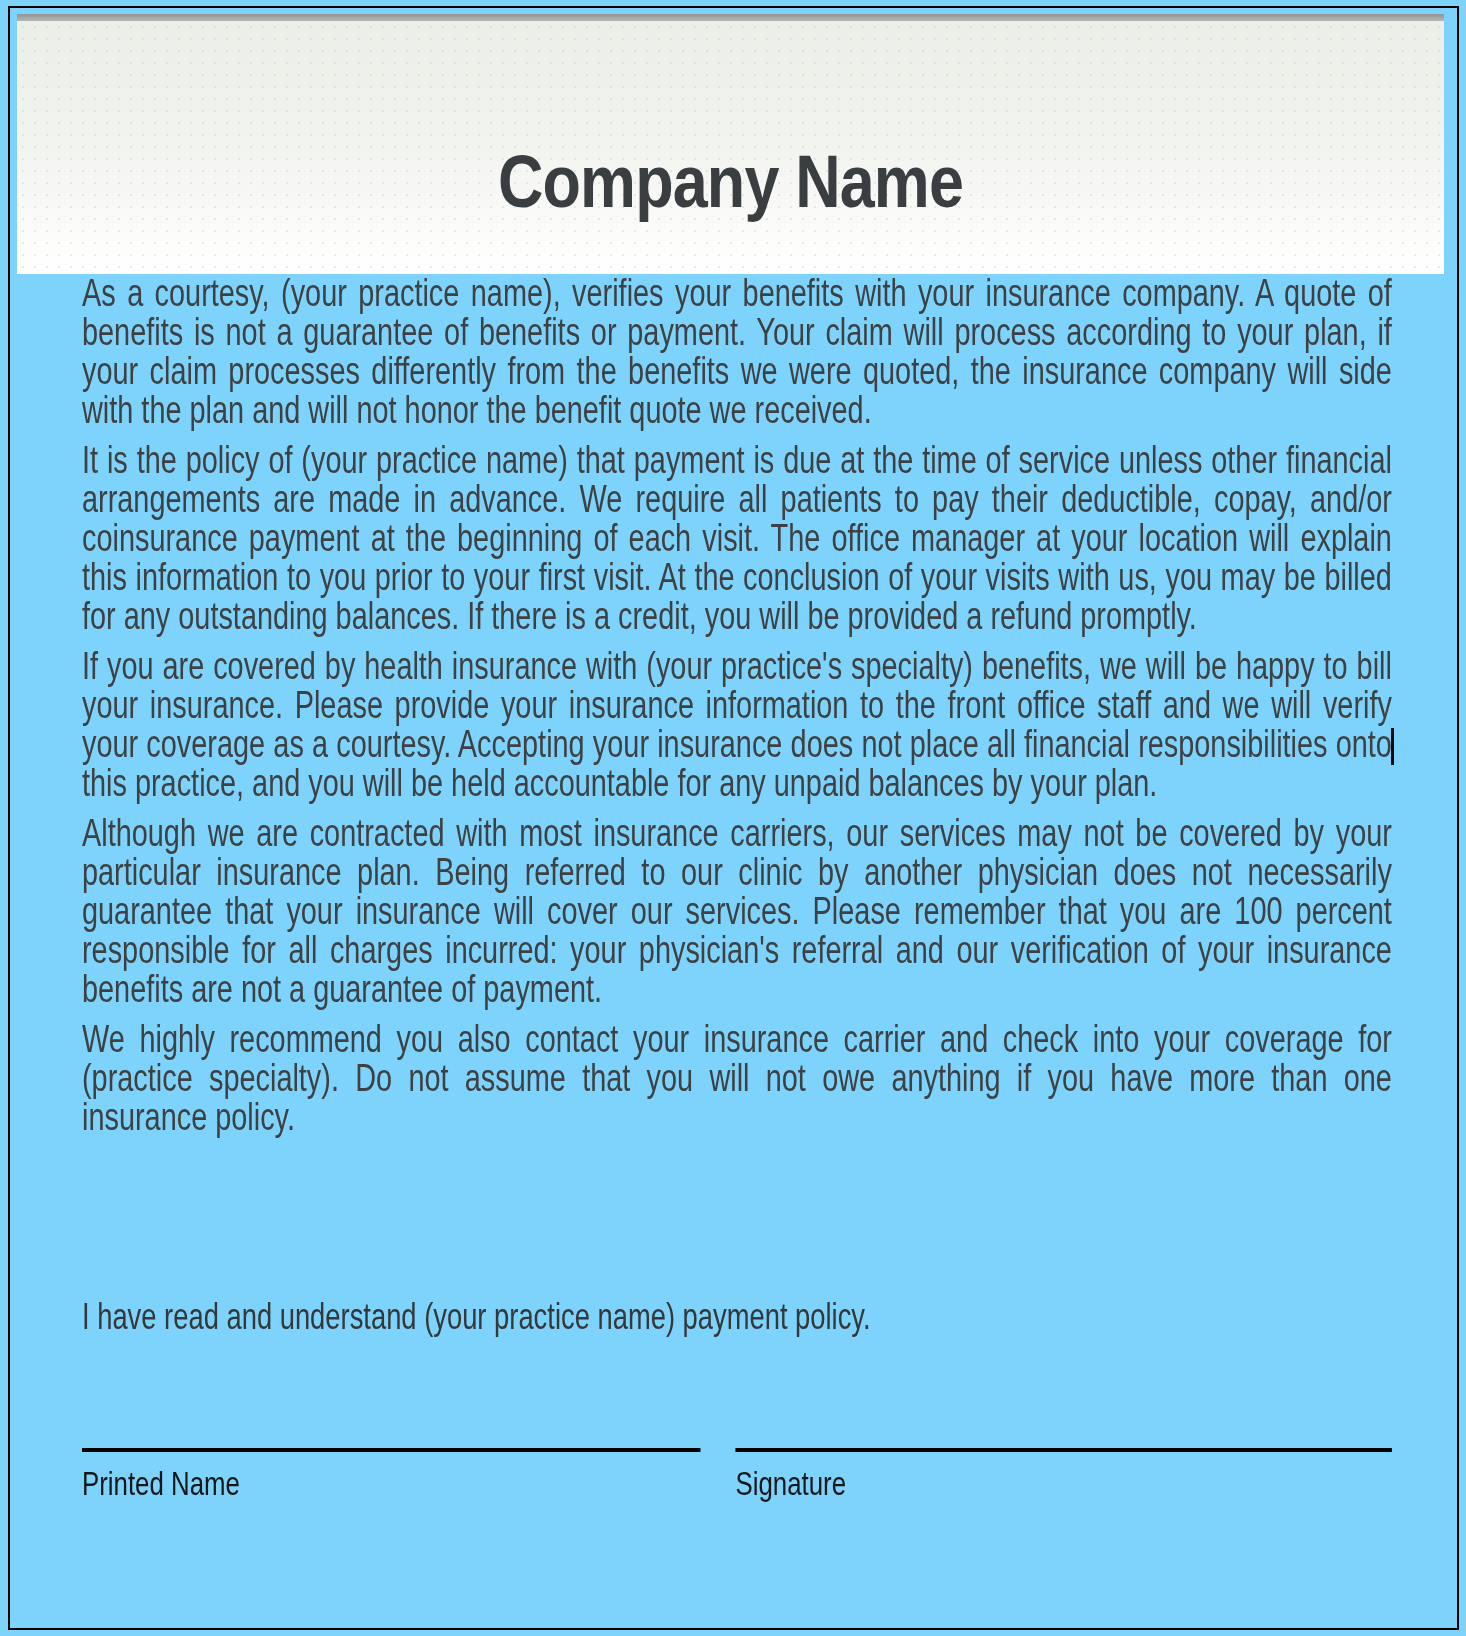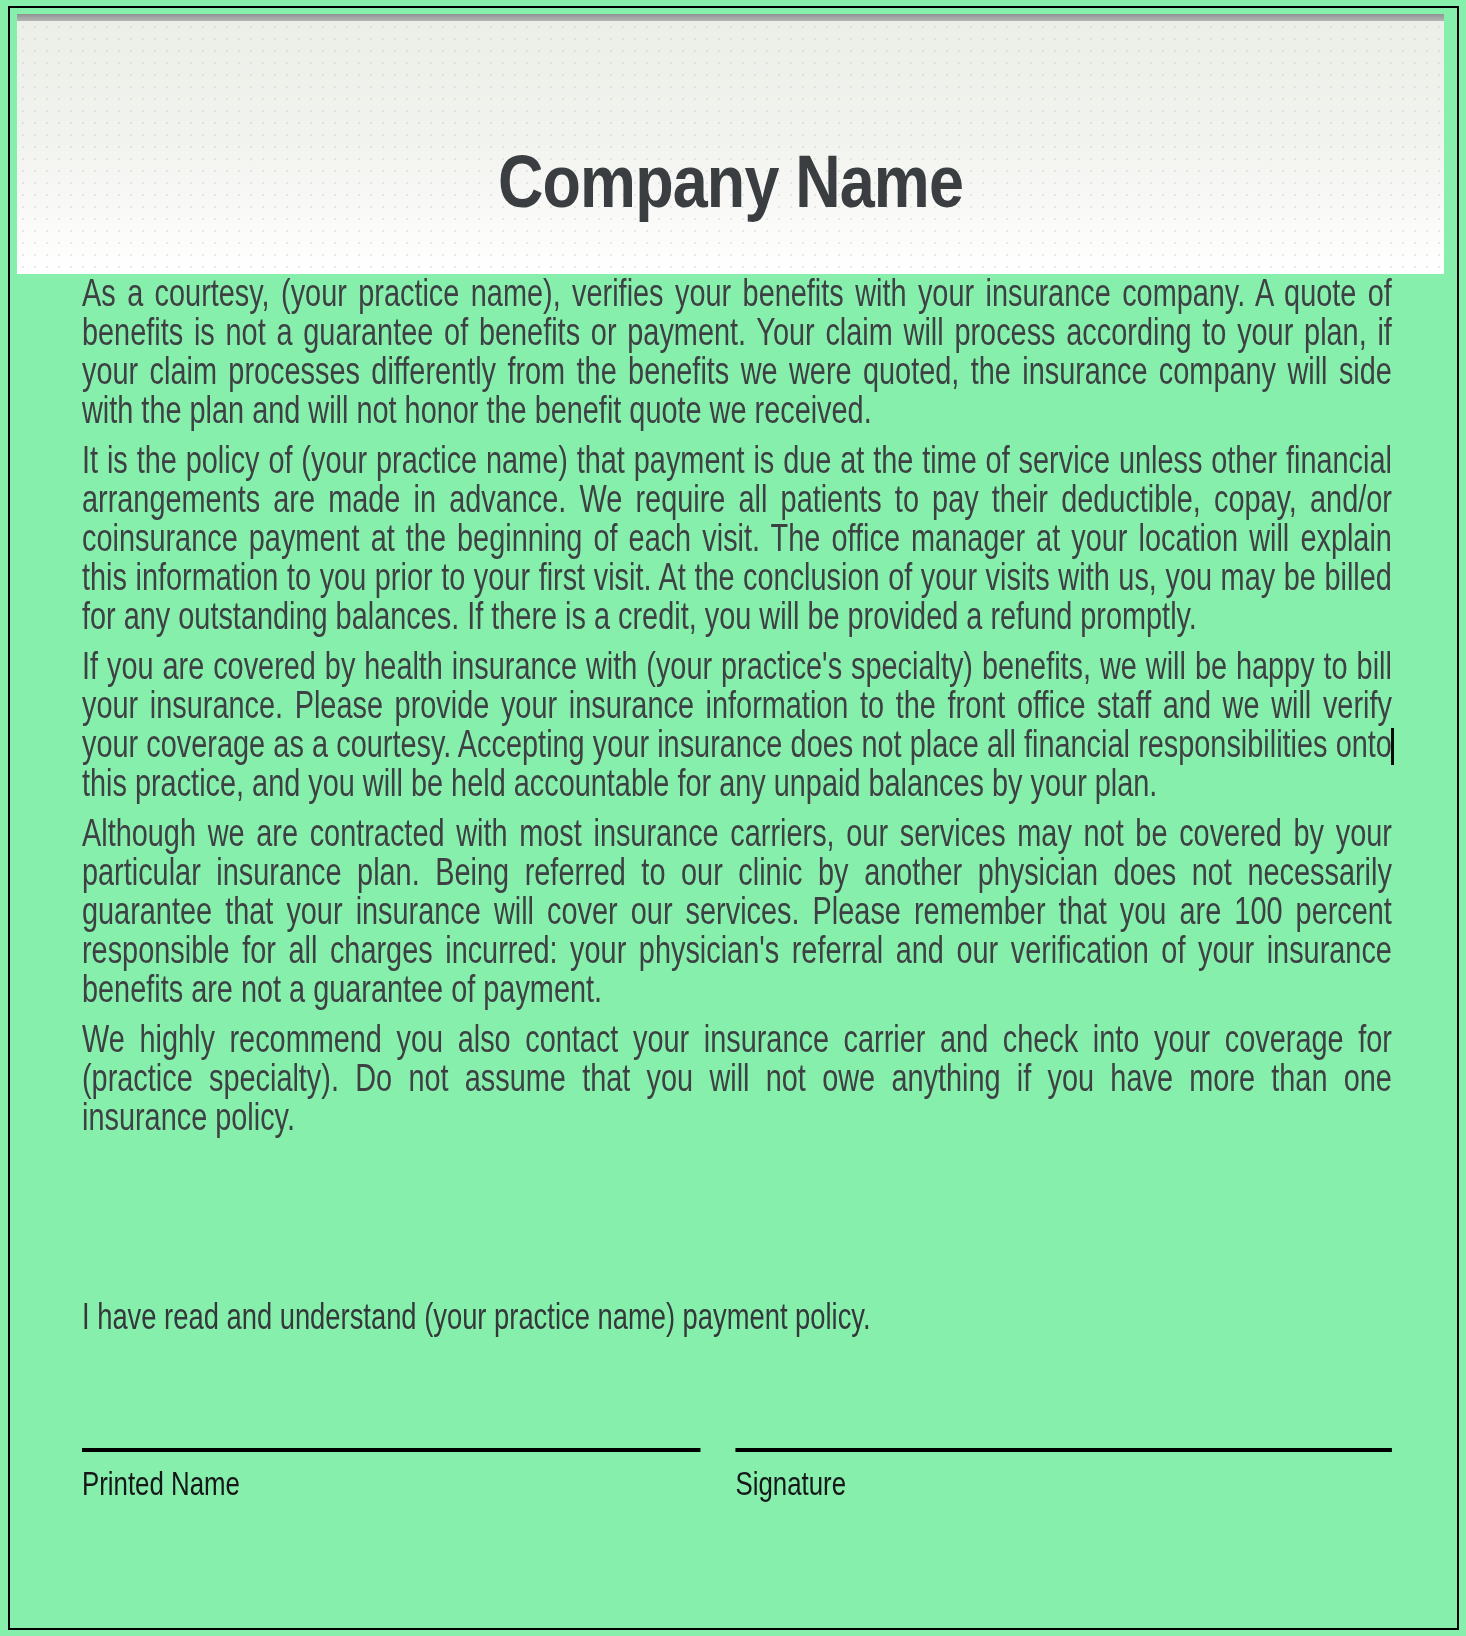--- a/index.html
+++ b/index.html
@@ -8,21 +8,21 @@
     width: 1466px;
     height: 1636px;
     background: #ffffff;
     overflow: hidden;
     font-family: "Liberation Sans", sans-serif;
   }
   .page {
     position: relative;
     width: 1466px;
     height: 1636px;
-    background: #86efac;
+    background: #7dd3fc;
   }
   
   .page-frame {
     position: absolute;
     left: 8px;
     top: 6px;
     right: 7px;
     bottom: 6px;
     border: 2px solid #000000;
     pointer-events: none;

